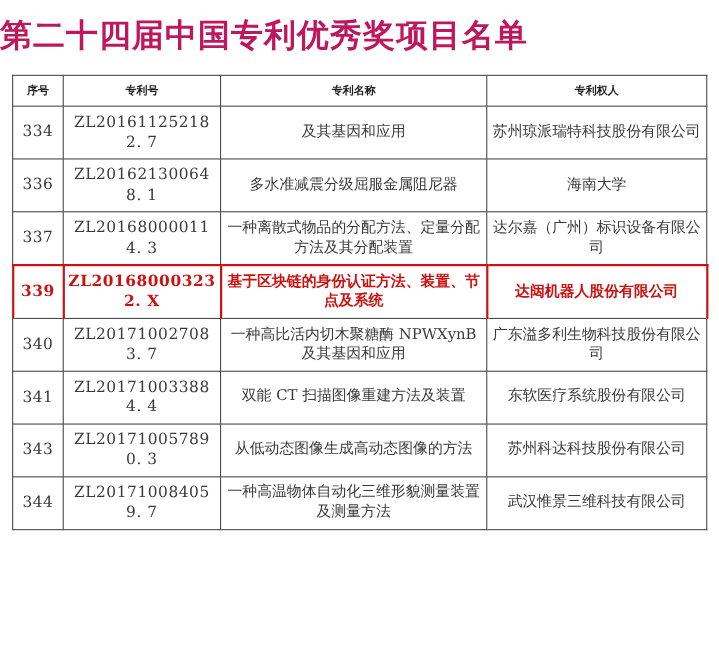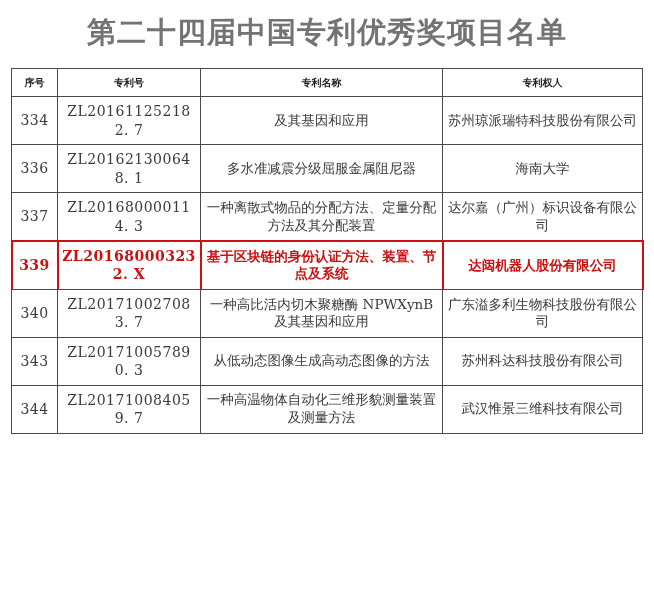--- a/index.html
+++ b/index.html
@@ -2,22 +2,22 @@
 <html style="--hl: #cc1111;"><head>
 <meta charset="utf-8">
 <style>
   html,body { margin:0; padding:0; }
   body {
     width:654px; height:610px; background:#ffffff; overflow:hidden;
     font-family:"DejaVu Serif","Liberation Serif",serif;
   }
   .page { width:654px; height:610px; }
   h1.doc-title {
-    margin:13px 0 15px 0; text-align:center;
-    font-size:29px; font-weight:bold; color:#737373; letter-spacing:1px;
+    margin:13px 0 15px 0; 
+    font-size:29px; font-weight:bold; color:#be185d; letter-spacing:1px;
   }
   table.patent-table {
     border-collapse:collapse; table-layout:fixed;
     margin:0 auto; width:631px;
     font-size:13.5px; color:#3a3a3a;
   }
   .patent-table th, .patent-table td {
     border:1px solid #4a4a4a;
     text-align:center; vertical-align:middle;
     padding:5px 3px; line-height:1.32;
@@ -81,20 +81,26 @@
           <td class="cell-name">基于区块链的身份认证方法、装置、节点及系统</td>
           <td class="cell-owner">达闼机器人股份有限公司</td>
         </tr>
         <tr>
           <td class="cell-no">340</td>
           <td class="cell-pno">ZL201710027083. 7</td>
           <td class="cell-name">一种高比活内切木聚糖酶 NPWXynB 及其基因和应用</td>
           <td class="cell-owner">广东溢多利生物科技股份有限公司</td>
         </tr>
         <tr>
+          <td class="cell-no">341</td>
+          <td class="cell-pno">ZL201710033884. 4</td>
+          <td class="cell-name">双能 CT 扫描图像重建方法及装置</td>
+          <td class="cell-owner">东软医疗系统股份有限公司</td>
+        </tr>
+        <tr>
           <td class="cell-no">343</td>
           <td class="cell-pno">ZL201710057890. 3</td>
           <td class="cell-name">从低动态图像生成高动态图像的方法</td>
           <td class="cell-owner">苏州科达科技股份有限公司</td>
         </tr>
         <tr>
           <td class="cell-no">344</td>
           <td class="cell-pno">ZL201710084059. 7</td>
           <td class="cell-name">一种高温物体自动化三维形貌测量装置及测量方法</td>
           <td class="cell-owner">武汉惟景三维科技有限公司</td>

